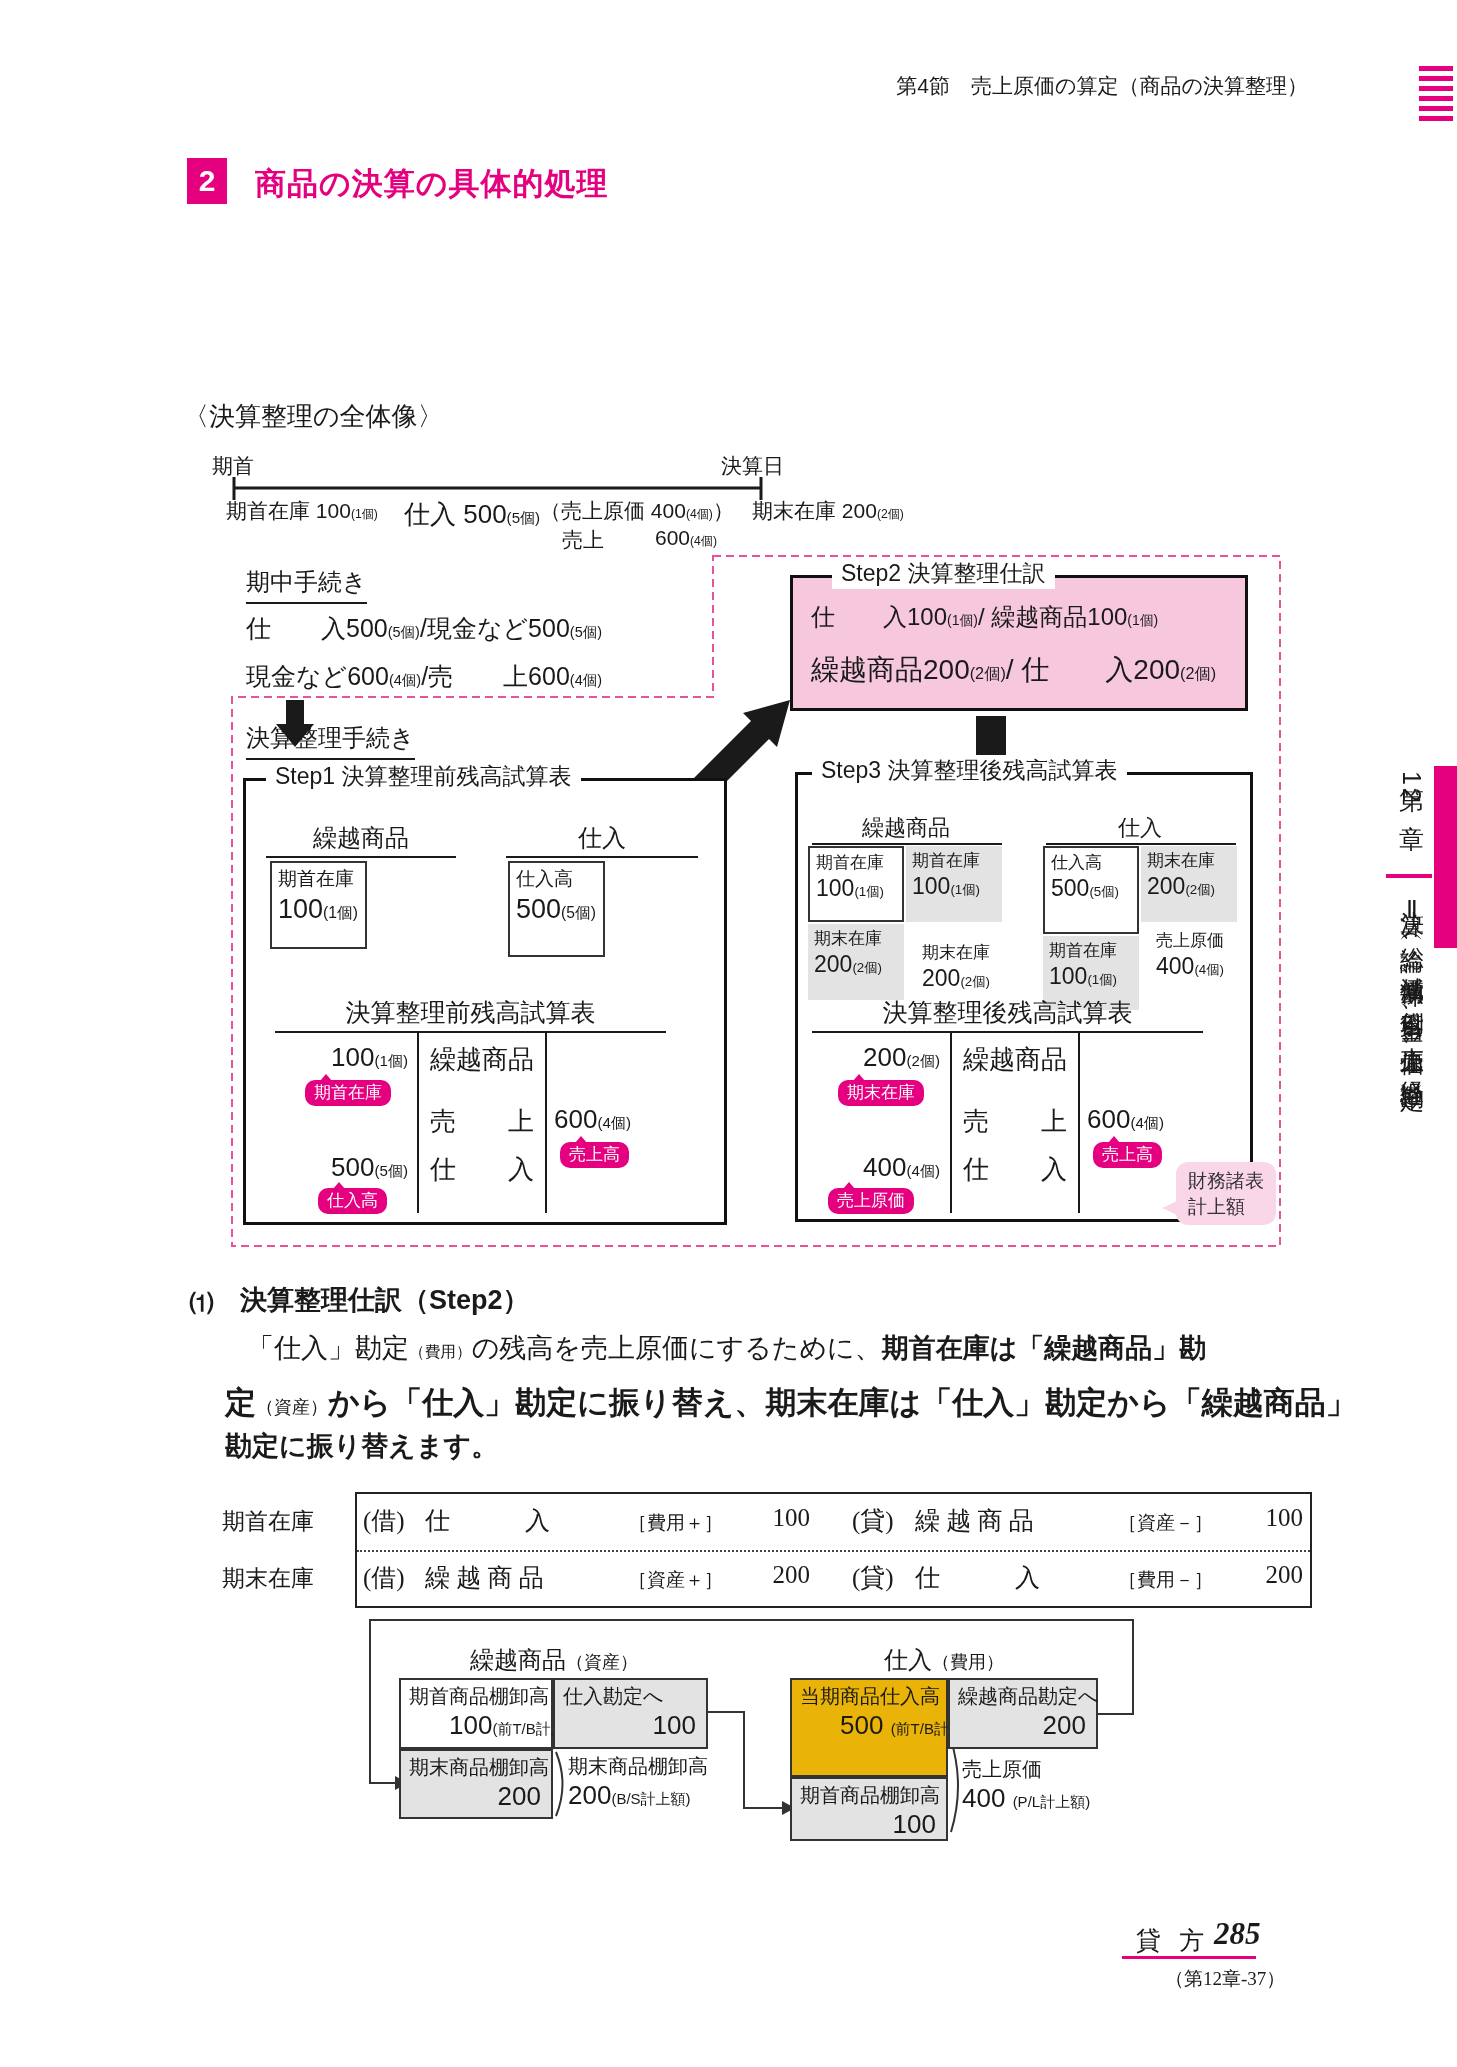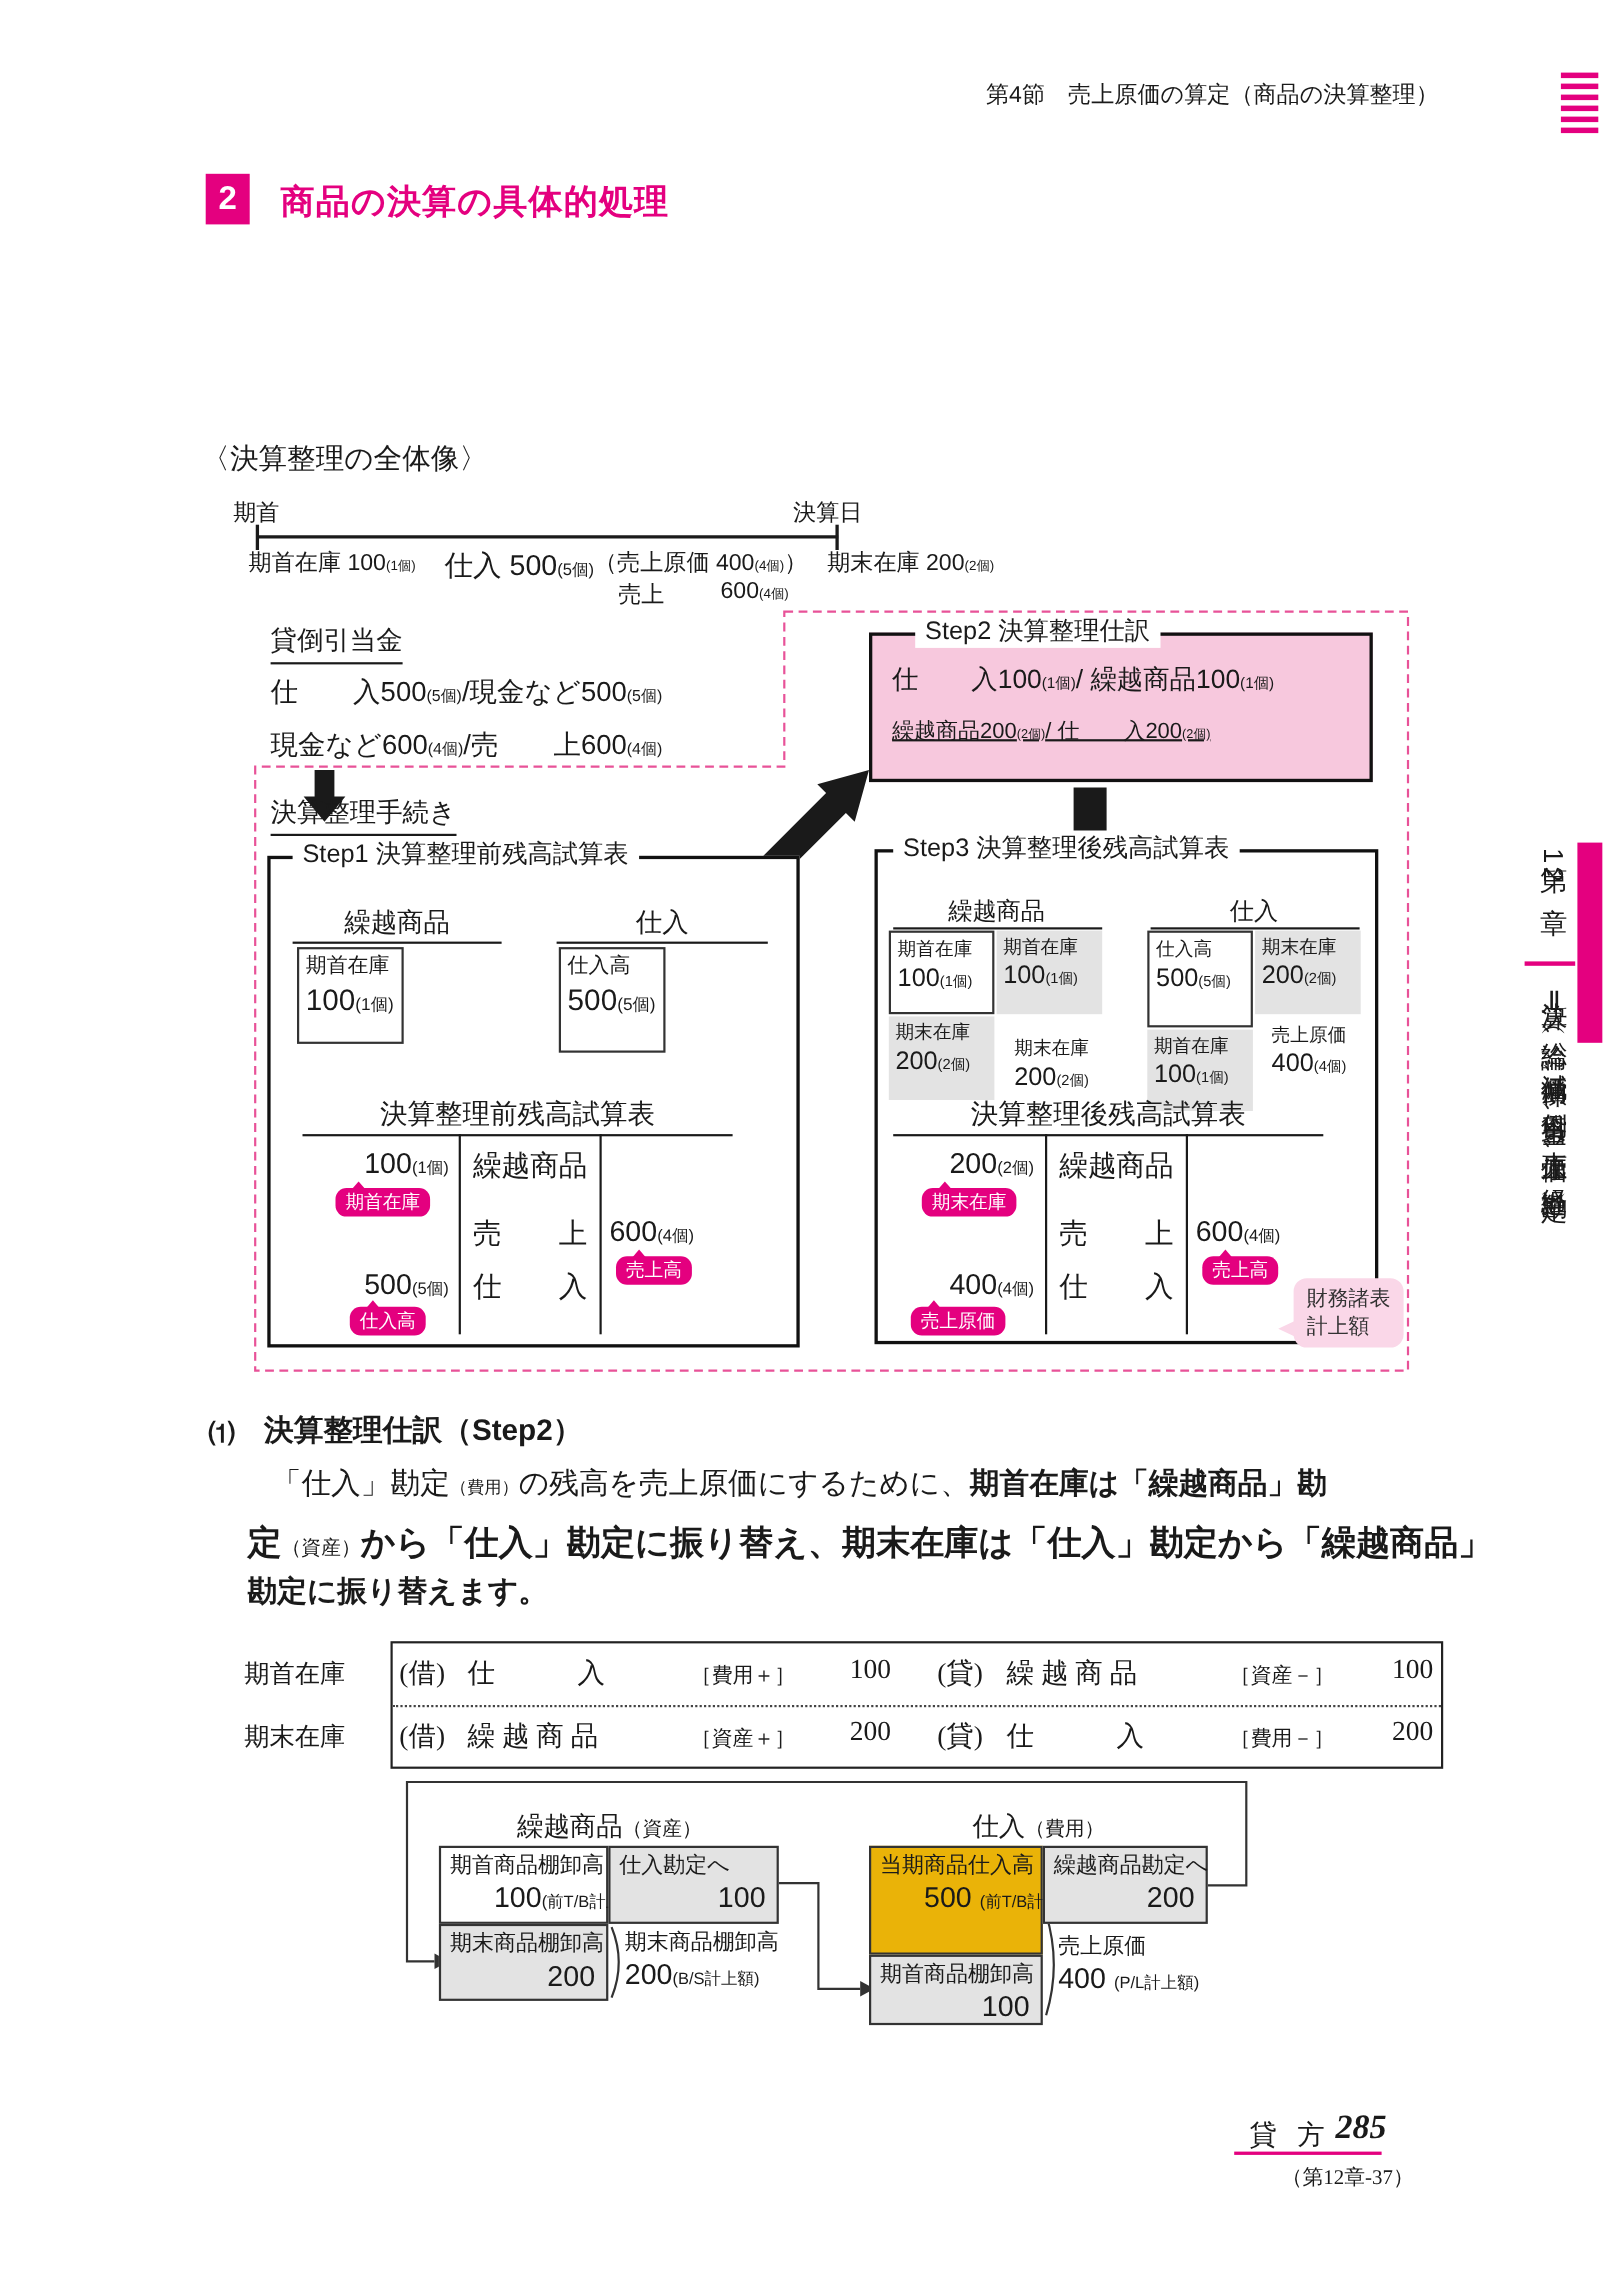--- a/index.html
+++ b/index.html
@@ -89,27 +89,27 @@
 
   <div class="abs" style="left:212px;top:452px;font-size:21px;">期首</div>
   <div class="abs" style="left:721px;top:452px;font-size:21px;">決算日</div>
   <div class="abs" style="left:226px;top:497px;font-size:21px;"><span>期首在庫 100</span><span class="sg-s">(1個)</span></div>
   <div class="abs" style="left:404px;top:497px;font-size:26px;"><span>仕入 500</span><span class="sg-s">(5個)</span></div>
   <div class="abs" style="left:540px;top:497px;font-size:21px;"><span>（売上原価 400</span><span class="sg-s">(4個)</span><span>）</span></div>
   <div class="abs" style="left:752px;top:497px;font-size:21px;"><span>期末在庫 200</span><span class="sg-s">(2個)</span></div>
   <div class="abs" style="left:562px;top:526px;font-size:21px;">売上</div>
   <div class="abs" style="left:655px;top:526px;font-size:21px;"><span>600</span><span class="sg-s">(4個)</span></div>
 
-  <div class="abs uline" style="left:246px;top:566px;font-size:24px;">貸倒引当金</div>
+  <div class="abs uline" style="left:246px;top:566px;font-size:24px;">期中手続き</div>
   <div class="abs" style="left:246px;top:612px;font-size:25px;"><span>仕　　入500</span><span class="sg-s">(5個)</span><span>/現金など500</span><span class="sg-s">(5個)</span></div>
   <div class="abs" style="left:246px;top:660px;font-size:25px;"><span>現金など600</span><span class="sg-s">(4個)</span><span>/売　　上600</span><span class="sg-s">(4個)</span></div>
 
   <div class="step z2" style="left:790px;top:575px;width:458px;height:136px;background:#f7c8dd;">
     <div class="abs" style="left:18px;top:23px;font-size:24px;"><span>仕　　入100</span><span class="sg-s">(1個)</span><span>/ 繰越商品100</span><span class="sg-s">(1個)</span></div>
-    <div class="abs" style="left:18px;top:73px;font-size:20px;text-decoration:underline;"><span>繰越商品200</span><span class="sg-s">(2個)</span><span>/ 仕　　入200</span><span class="sg-s">(2個)</span></div>
+    <div class="abs" style="left:18px;top:73px;font-size:28px;"><span>繰越商品200</span><span class="sg-s">(2個)</span><span>/ 仕　　入200</span><span class="sg-s">(2個)</span></div>
   </div>
   <div class="legend z2" style="left:832px;top:558px;">Step2 決算整理仕訳</div>
 
   <div class="abs uline z2" style="left:246px;top:722px;font-size:24px;">決算整理手続き</div>
 
   <div class="step z2" style="left:243px;top:778px;width:484px;height:447px;background:#fff;"></div>
   <div class="legend z2" style="left:266px;top:761px;">Step1 決算整理前残高試算表</div>
   <div class="abs center z2" style="left:266px;top:822px;width:190px;font-size:24px;">繰越商品</div>
   <div class="hline z2" style="left:266px;top:856px;width:190px;"></div>
   <div class="cell cellL w z2" style="left:270px;top:861px;width:97px;height:88px;">

